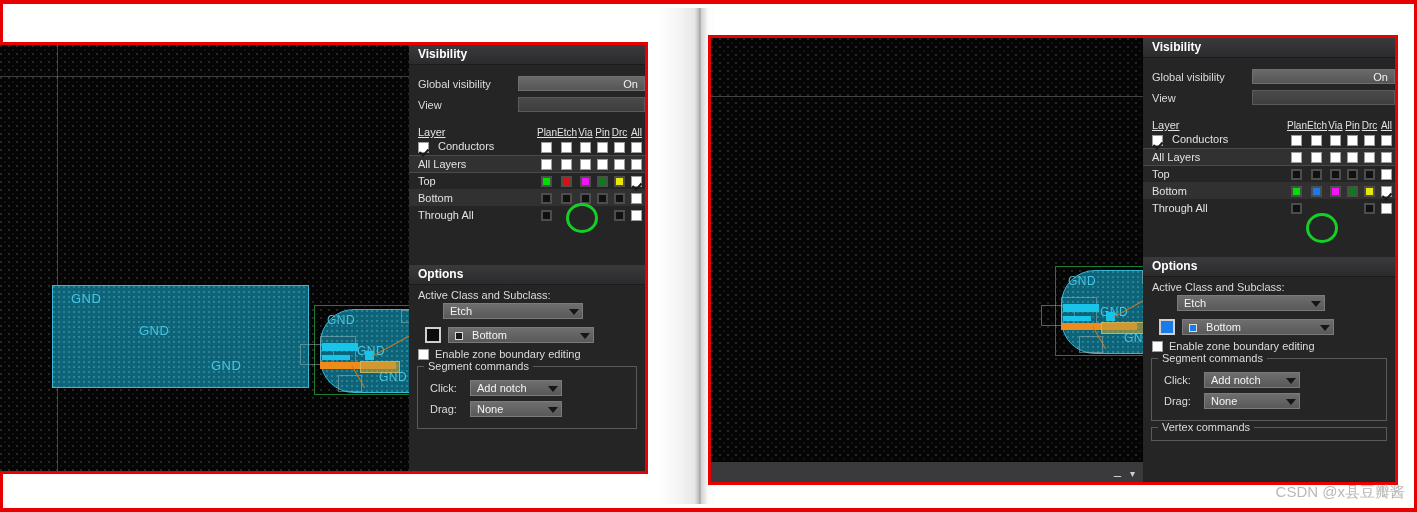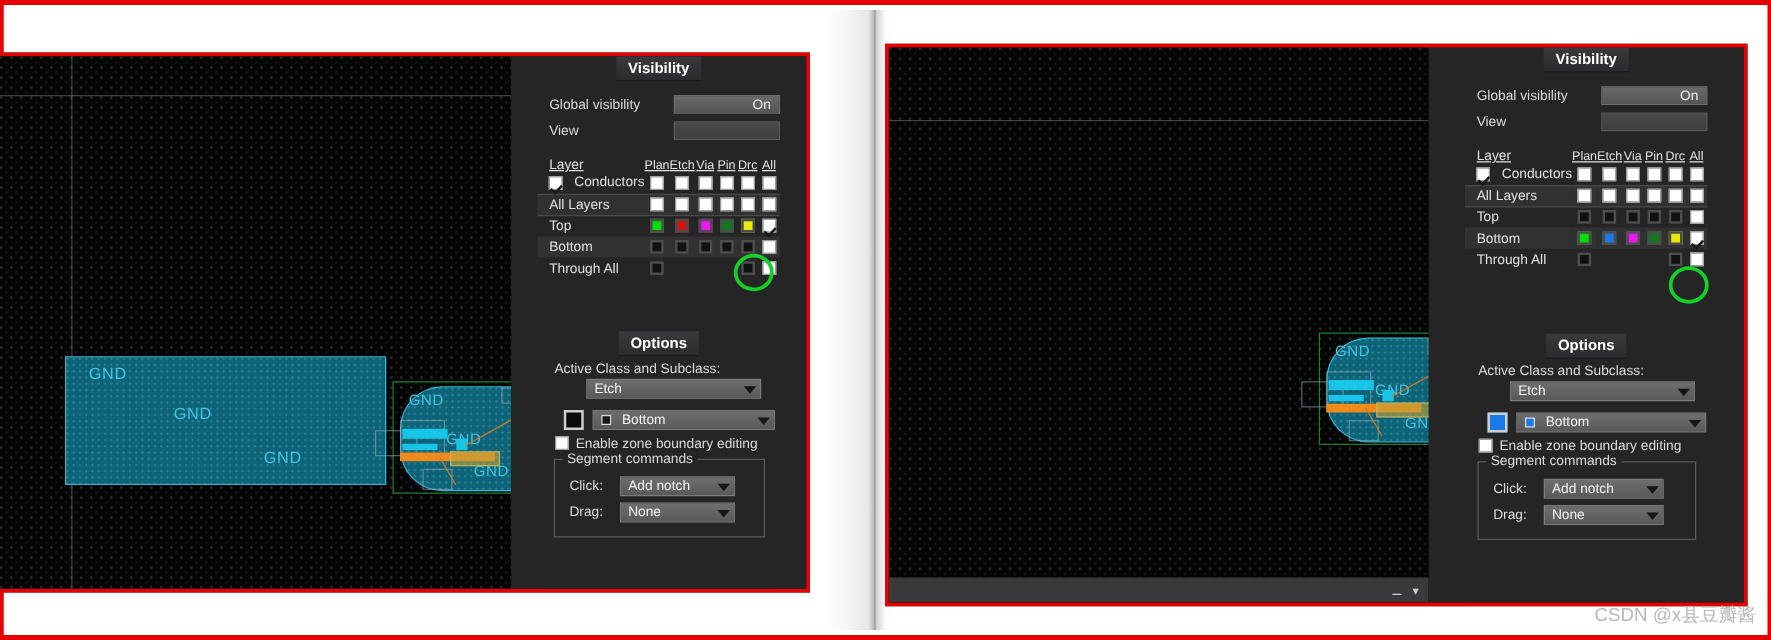--- a/index.html
+++ b/index.html
@@ -66,21 +66,21 @@
   .outline-gray{border:1px solid rgba(150,175,180,.55);}
   .outline-green{border:1px solid #1f7a33;}
   .ratline{position:absolute;height:1px;background:#d07a20;transform-origin:0 0;}
 
   
   .mini-ctrls{position:absolute;display:flex;gap:8px;align-items:center;color:#cfcfcf;font-size:10px;}
 
   
   .panel{
     flex:0 0 auto;background:#252526;color:#e6e6e6;
-    display:flex;flex-direction:column;font-size:11px;position:relative;align-items:center;
+    display:flex;flex-direction:column;font-size:11px;position:relative;
   }
   .panel-l{width:236px;}
   .panel-r{width:252px;}
 
   .panel-title{
     height:19px;line-height:19px;padding:0 9px;font-weight:bold;font-size:12px;
     color:#ffffff;
     background:linear-gradient(#3a3a3c,#2b2b2d);
     border-bottom:1px solid #1b1b1c;
   }
@@ -479,19 +479,22 @@
             </div>
             <div class="grow">
               <span class="gk">Drag:</span>
               <span class="combo" style="width:96px;">
                 <span>None</span>
                 <span class="arw"></span>
               </span>
             </div>
           </div>
 
+          <div class="group" style="margin-top:6px;padding-bottom:2px;">
+            <span class="legend">Vertex commands</span>
+          </div>
         </div>
       </div>
     </div>
   </div>
 
   <div class="watermark">CSDN @x县豆瓣酱</div>
 </div>
 
 </body></html>

